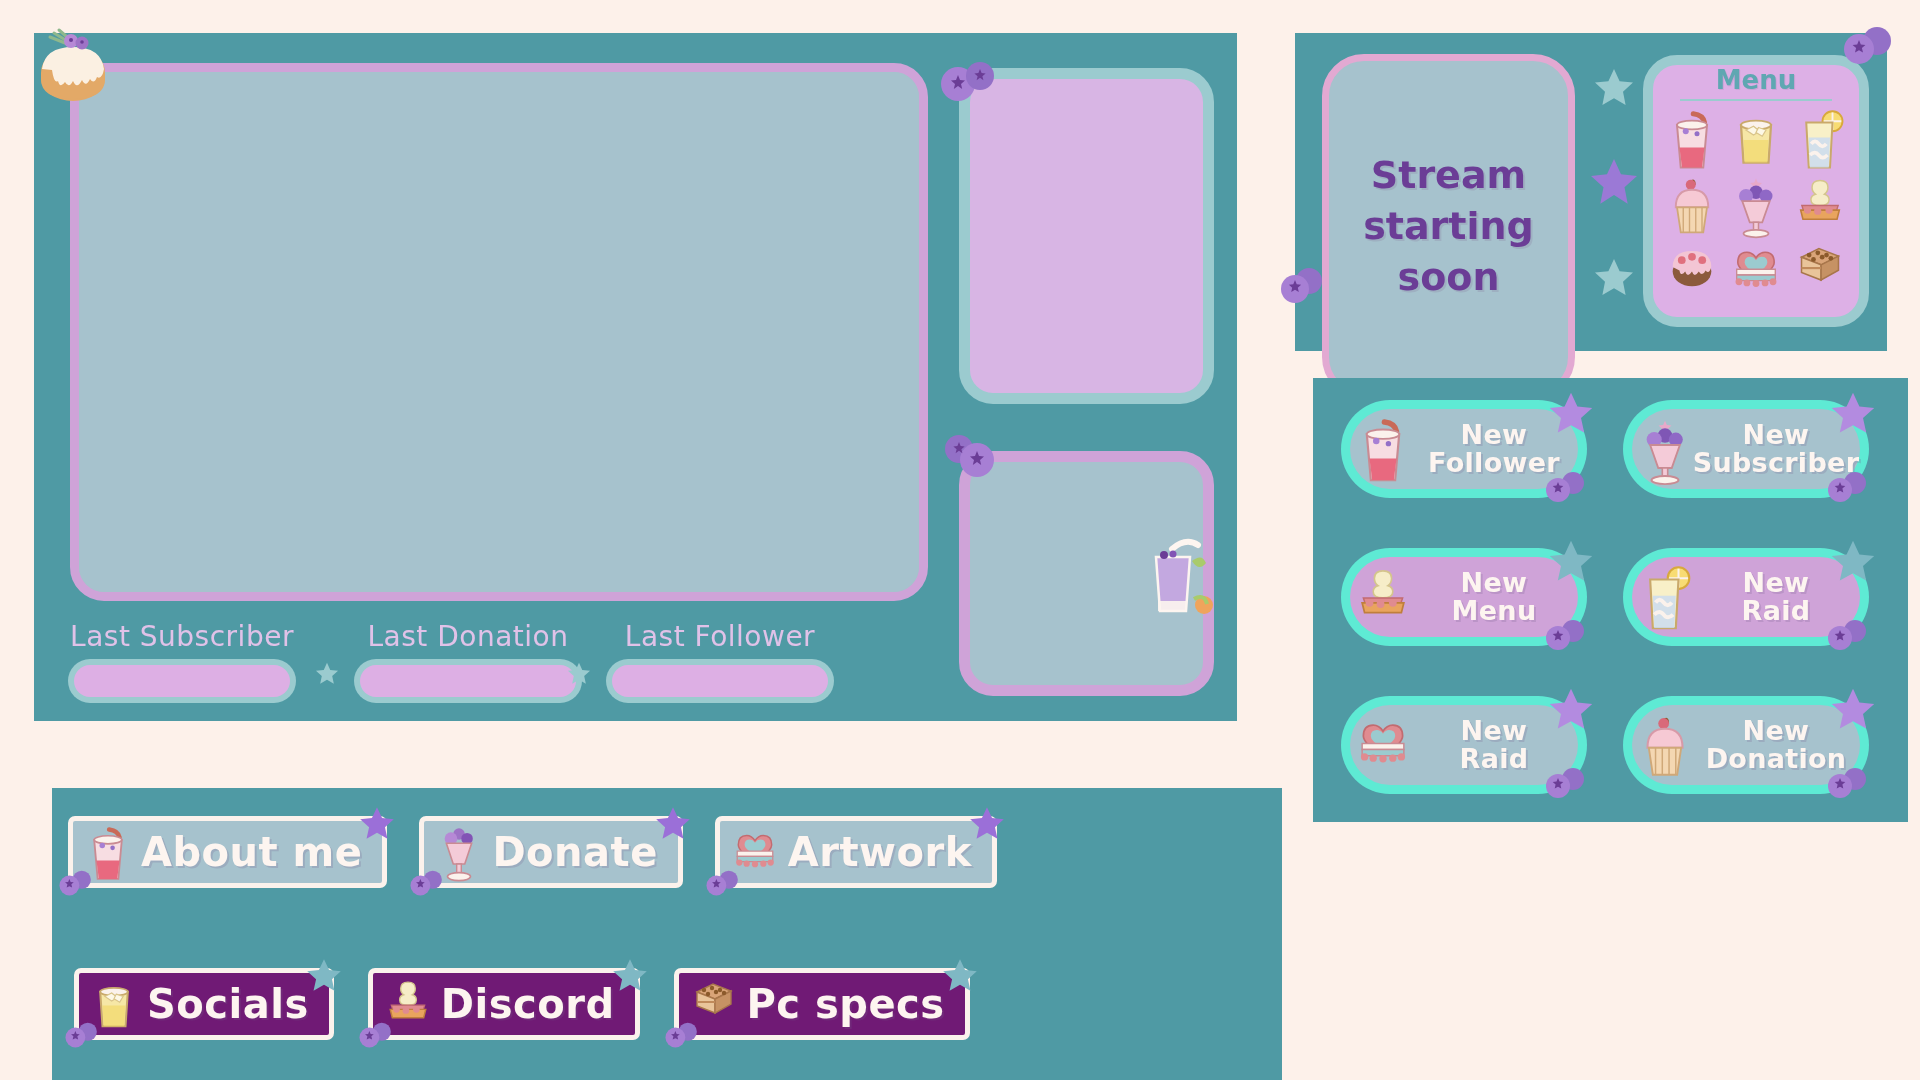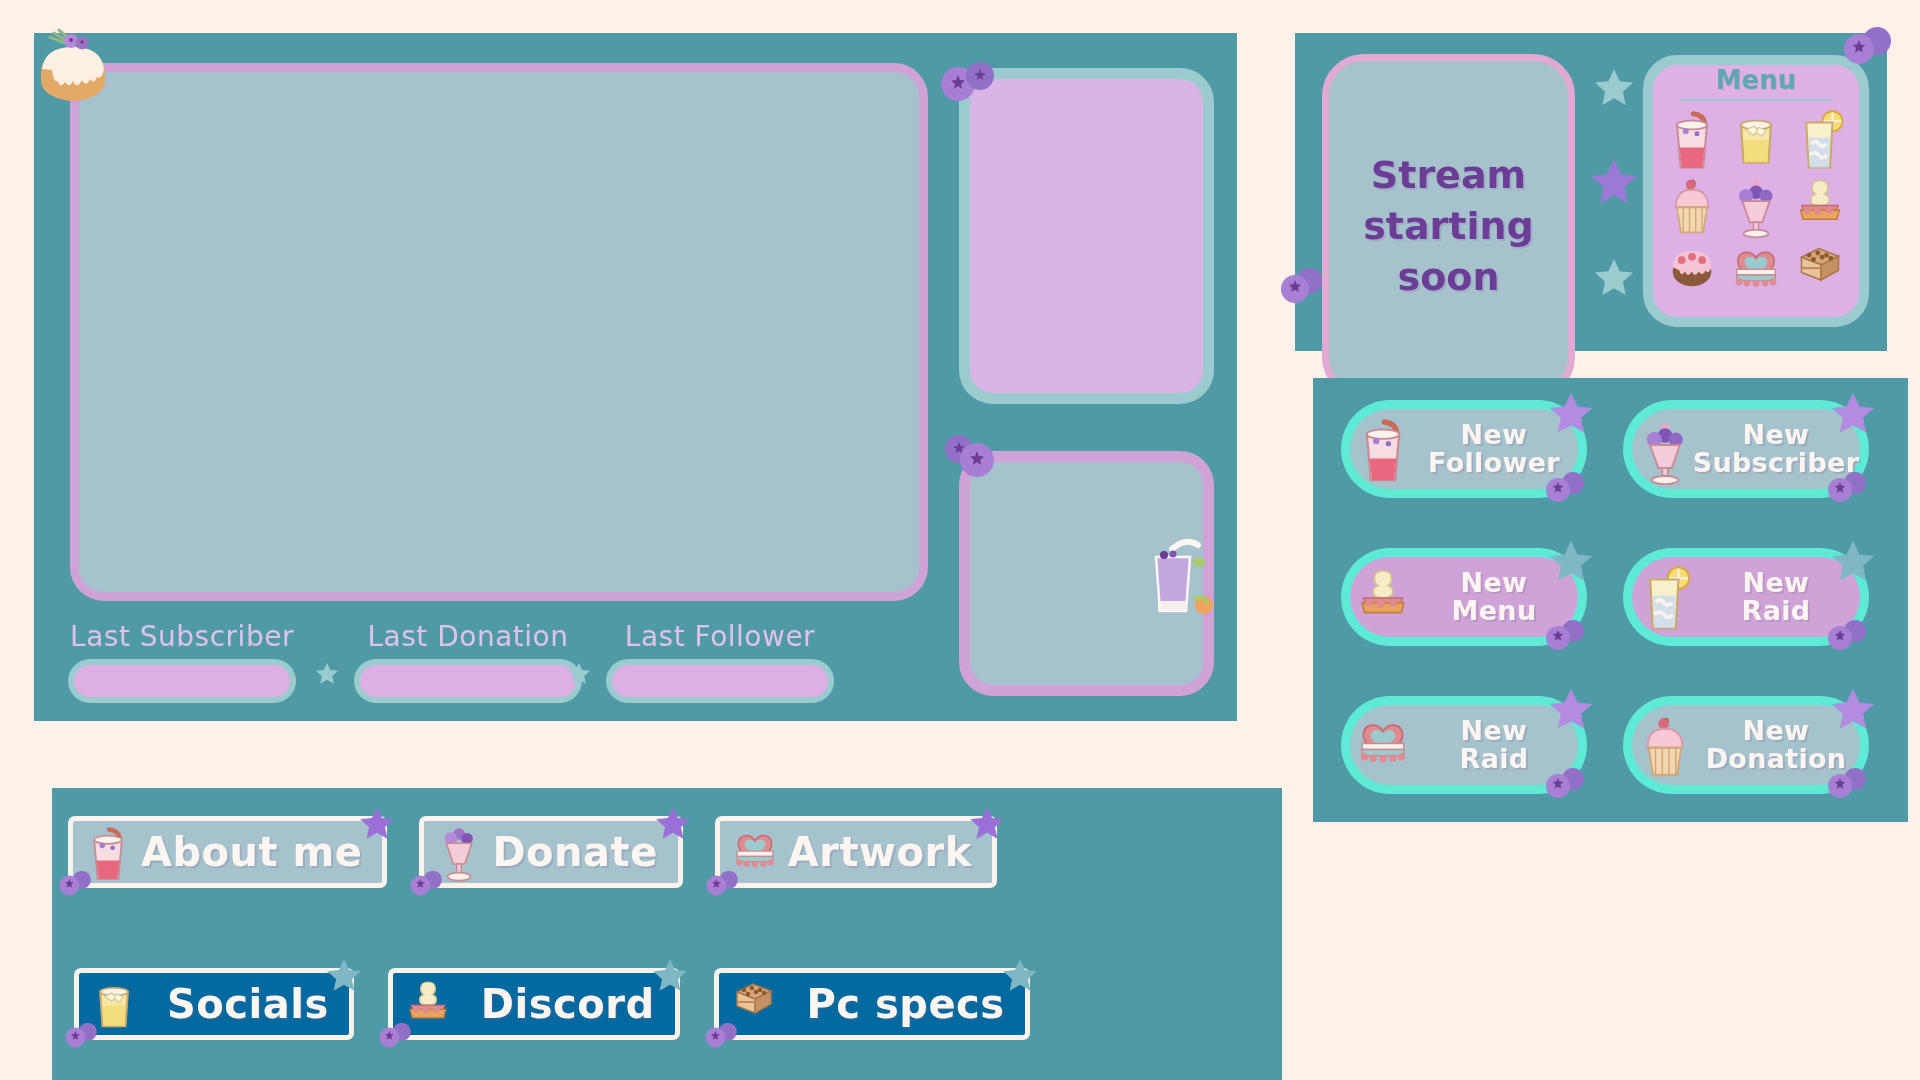--- a/index.html
+++ b/index.html
@@ -75,21 +75,21 @@
     font-family: "DejaVu Sans", sans-serif;
     font-weight: bold;
     font-size: 40px;
     color: #FDF5F0;
     letter-spacing: .5px;
     white-space: nowrap;
     text-shadow: 2px 2px 0 rgba(120,95,140,.22);
   }
   .btn .bico { width: 46px; height: 52px; flex: 0 0 46px; margin-right: 10px; }
   .btn.style-a { background: #A6C2CD; border: 5px solid #FBF2EC; }
-  .btn.style-b { background: #0369a1; border: 5px solid #FBF2EC; gap: 20px; }
+  .btn.style-b { background: #701a75; border: 5px solid #FBF2EC; }
 
   
   #sss-panel { left: 1295px; top: 33px; width: 592px; height: 318px; }
   #sss-card {
     position: absolute; left: 27px; top: 21px; width: 253px; height: 345px;
     background: #A6C2CD; border: 7px solid #E2A9D2; border-radius: 42px;
     display: flex; flex-direction: column; justify-content: center; align-items: center;
   }
   #sss-card .line {
     font-family: "DejaVu Sans", sans-serif;

